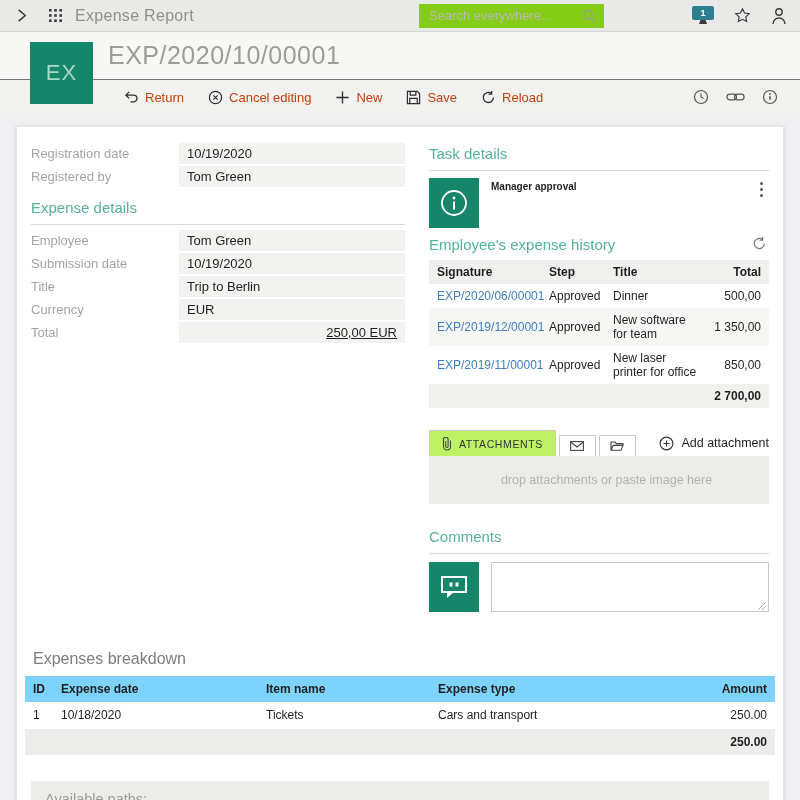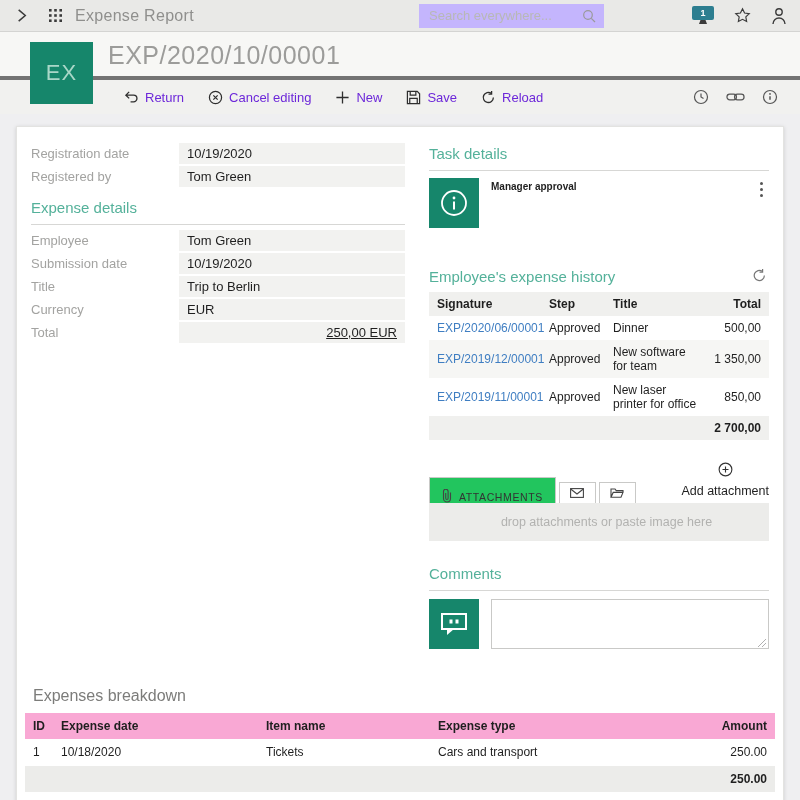--- a/index.html
+++ b/index.html
@@ -11,42 +11,42 @@
     color:#1f1f1f;
   }
   svg { display:block; }
 
   
   .topbar{height:32px;background:#e9e9e7;border-bottom:1px solid #d4d4d2;
     display:flex;align-items:center;padding:0 13px;}
   .tb-icon{display:flex;align-items:center;justify-content:center;cursor:pointer;}
   .tb-grid{margin-left:18px;}
   .app-title{font-size:16px;color:#8f8f8d;margin-left:12px;letter-spacing:.3px;}
-  .tb-search{margin-left:auto;width:185px;height:24px;background:#c4b5fd;
+  .tb-search{margin-left:auto;width:185px;height:24px;background:#84cc16;
     display:flex;align-items:center;padding:0 8px;}
   .tb-search input{flex:1;border:none;outline:none;background:transparent;
     font-family:inherit;font-size:13px;color:#444;min-width:0;}
   .tb-search input::placeholder{color:#b8b8b6;}
   .tb-right{display:flex;align-items:center;gap:19px;margin-left:88px;}
   .monitor-wrap{display:flex;flex-direction:column;align-items:center;cursor:pointer;}
   .monitor{width:22px;height:14px;background:#2d7e90;border-radius:2px;
     display:flex;align-items:center;justify-content:center;}
   .monitor .badge{color:#fff;font-size:9px;font-weight:bold;line-height:1;}
 
   
-  .header{position:relative;height:48px;background:#f7f7f5;border-bottom:4px solid #737373;}
+  .header{position:relative;height:48px;background:#f7f7f5;border-bottom:1px solid #737373;}
   .avatar{position:absolute;left:30px;top:10px;width:63px;height:62px;background:#16866b;
     color:#a9d7c8;font-size:22px;display:flex;align-items:center;justify-content:center;
     letter-spacing:1px;z-index:3;}
   .record-title{position:absolute;left:108px;top:9px;font-size:25px;color:#9c9c9a;letter-spacing:.5px;}
 
   
   .toolbar{height:34px;background:#f1f1ef;display:flex;align-items:center;padding-left:112px;}
   .tbtn{display:flex;align-items:center;gap:6px;background:none;border:none;cursor:pointer;
-    font-family:inherit;font-size:13px;color:#6d28d9;padding:0 12px;}
+    font-family:inherit;font-size:13px;color:#c2410c;padding:0 12px;}
   .toolbar-right{margin-left:auto;display:flex;align-items:center;gap:17px;margin-right:22px;}
   .tool-ic{cursor:pointer;display:flex;}
 
   
   .card{margin:12px 16px 0;background:#fff;border:1px solid #e3e3e1;
     box-shadow:0 1px 4px rgba(0,0,0,.14);padding:16px 14px 14px;}
   .cols{display:flex;gap:24px;align-items:flex-start;}
   .col-left{width:374px;flex:none;}
   .col-right{flex:1;min-width:0;}
 
@@ -61,59 +61,59 @@
 
   
   .task-row{display:flex;margin-top:7px;}
   .sq-icon{width:50px;height:50px;background:#16866b;flex:none;
     display:flex;align-items:center;justify-content:center;}
   .task-name{font-size:10px;font-weight:bold;margin-left:12px;padding-top:3px;flex:1;}
   .kebab{display:flex;flex-direction:column;gap:3px;padding:4px 6px;cursor:pointer;align-self:flex-start;}
   .kebab i{width:3px;height:3px;border-radius:50%;background:#555;}
 
   
-  .hist{margin-top:38px;}
+  .hist{margin-top:6px;}
   .hist-head{display:flex;align-items:flex-end;justify-content:space-between;margin-bottom:7px;}
   .refresh{cursor:pointer;padding:2px;}
   .hrow{display:flex;padding:5px 8px;font-size:12px;align-items:center;}
   .hhead{background:#f0f0ee;font-weight:bold;}
   .hrow.alt{background:#f6f6f4;}
   .hfoot{background:#f0f0ee;font-weight:bold;}
   .hc-sig{width:112px;flex:none;}
   .hc-step{width:64px;flex:none;}
   .hc-title{flex:1;min-width:0;}
   .hc-total{width:60px;flex:none;text-align:right;}
   a.link{color:#3f7ec2;text-decoration:none;cursor:pointer;}
 
   
   .attach{margin-top:22px;}
   .attach-bar{display:flex;align-items:flex-end;}
-  .tab-active{display:flex;align-items:flex-end;gap:7px;background:#22c55e;
+  .tab-active{display:flex;align-items:center;gap:7px;background:#bef264;
     border:1px solid #c9c9c7;border-bottom:none;height:26px;padding:0 12px;
     font-size:10.5px;letter-spacing:.6px;color:#333;cursor:pointer;}
   .tab{width:37px;height:21px;border:1px solid #c9c9c7;border-bottom:none;background:#fff;
     display:flex;align-items:center;justify-content:center;margin-left:3px;cursor:pointer;}
-  .add-attach{margin-left:auto;display:flex;align-items:center;gap:7px;background:none;border:none;
-    font-family:inherit;font-size:12.5px;color:#1f1f1f;cursor:pointer;margin-bottom:5px;padding:0;flex-direction:column;}
-  .dropzone{background:#ececea;height:38px;display:flex;align-items:center;justify-content:center;
+  .add-attach{margin-left:auto;display:flex;gap:7px;background:none;border:none;
+    font-family:inherit;font-size:12.5px;color:#1f1f1f;cursor:pointer;margin-bottom:5px;padding:0;}
+  .dropzone{background:#ececea;height:48px;display:flex;align-items:center;justify-content:center;
     font-size:12.5px;color:#b2b2b0;padding-left:15px;}
 
   
   .comments{margin-top:16px;}
   .comment-row{display:flex;gap:12px;margin-top:8px;}
   .comment-box{flex:1;position:relative;}
   .comment-box textarea{width:100%;height:50px;border:1px solid #c9c9c7;resize:none;
     font-family:inherit;font-size:13px;padding:6px;outline:none;}
   .resize-corner{position:absolute;right:3px;bottom:6px;pointer-events:none;}
 
   
   .breakdown{margin:34px -6px 0;}
   .bd-title{font-size:16px;font-weight:normal;color:#7c7c7a;margin:0 0 8px 8px;}
   .bd-row{display:flex;padding:6px 8px;font-size:12px;align-items:center;}
-  .bd-head{background:#f9a8d4;font-weight:bold;}
+  .bd-head{background:#7dd3fc;font-weight:bold;}
   .bd-foot{background:#ececea;font-weight:bold;margin-top:1px;}
   .bc-id{width:28px;flex:none;}
   .bc-date{width:205px;flex:none;}
   .bc-item{width:172px;flex:none;}
   .bc-type{flex:1;min-width:0;}
   .bc-amount{width:110px;flex:none;text-align:right;}
 
   
   .paths{margin-top:26px;background:#ececea;padding:10px 14px 14px;}
   .paths-title{font-size:14.5px;color:#9b9b99;margin-bottom:9px;}

